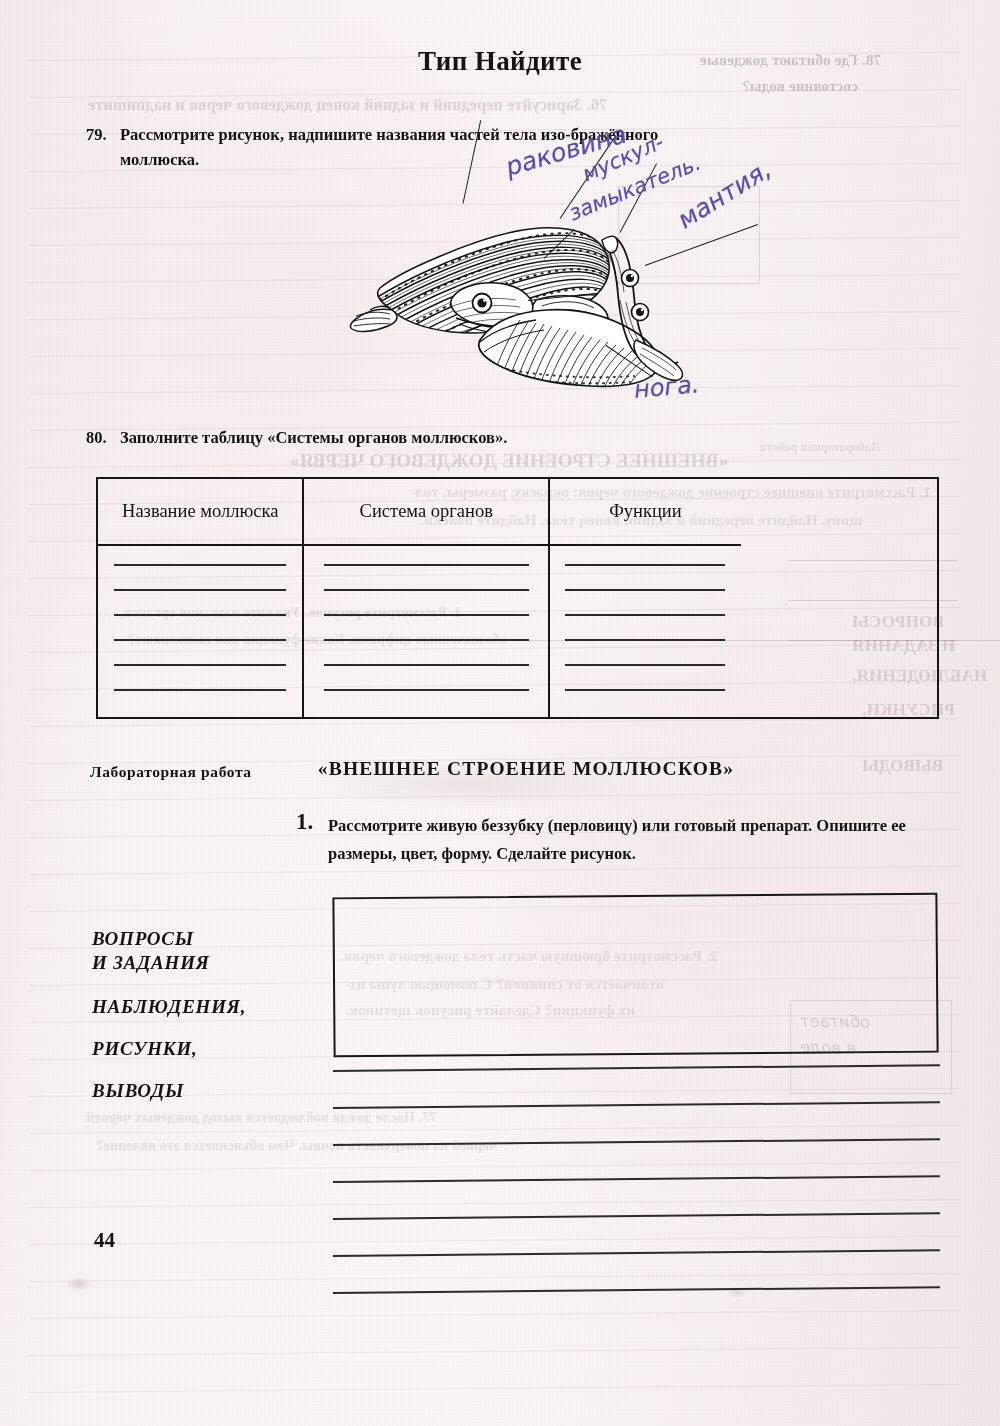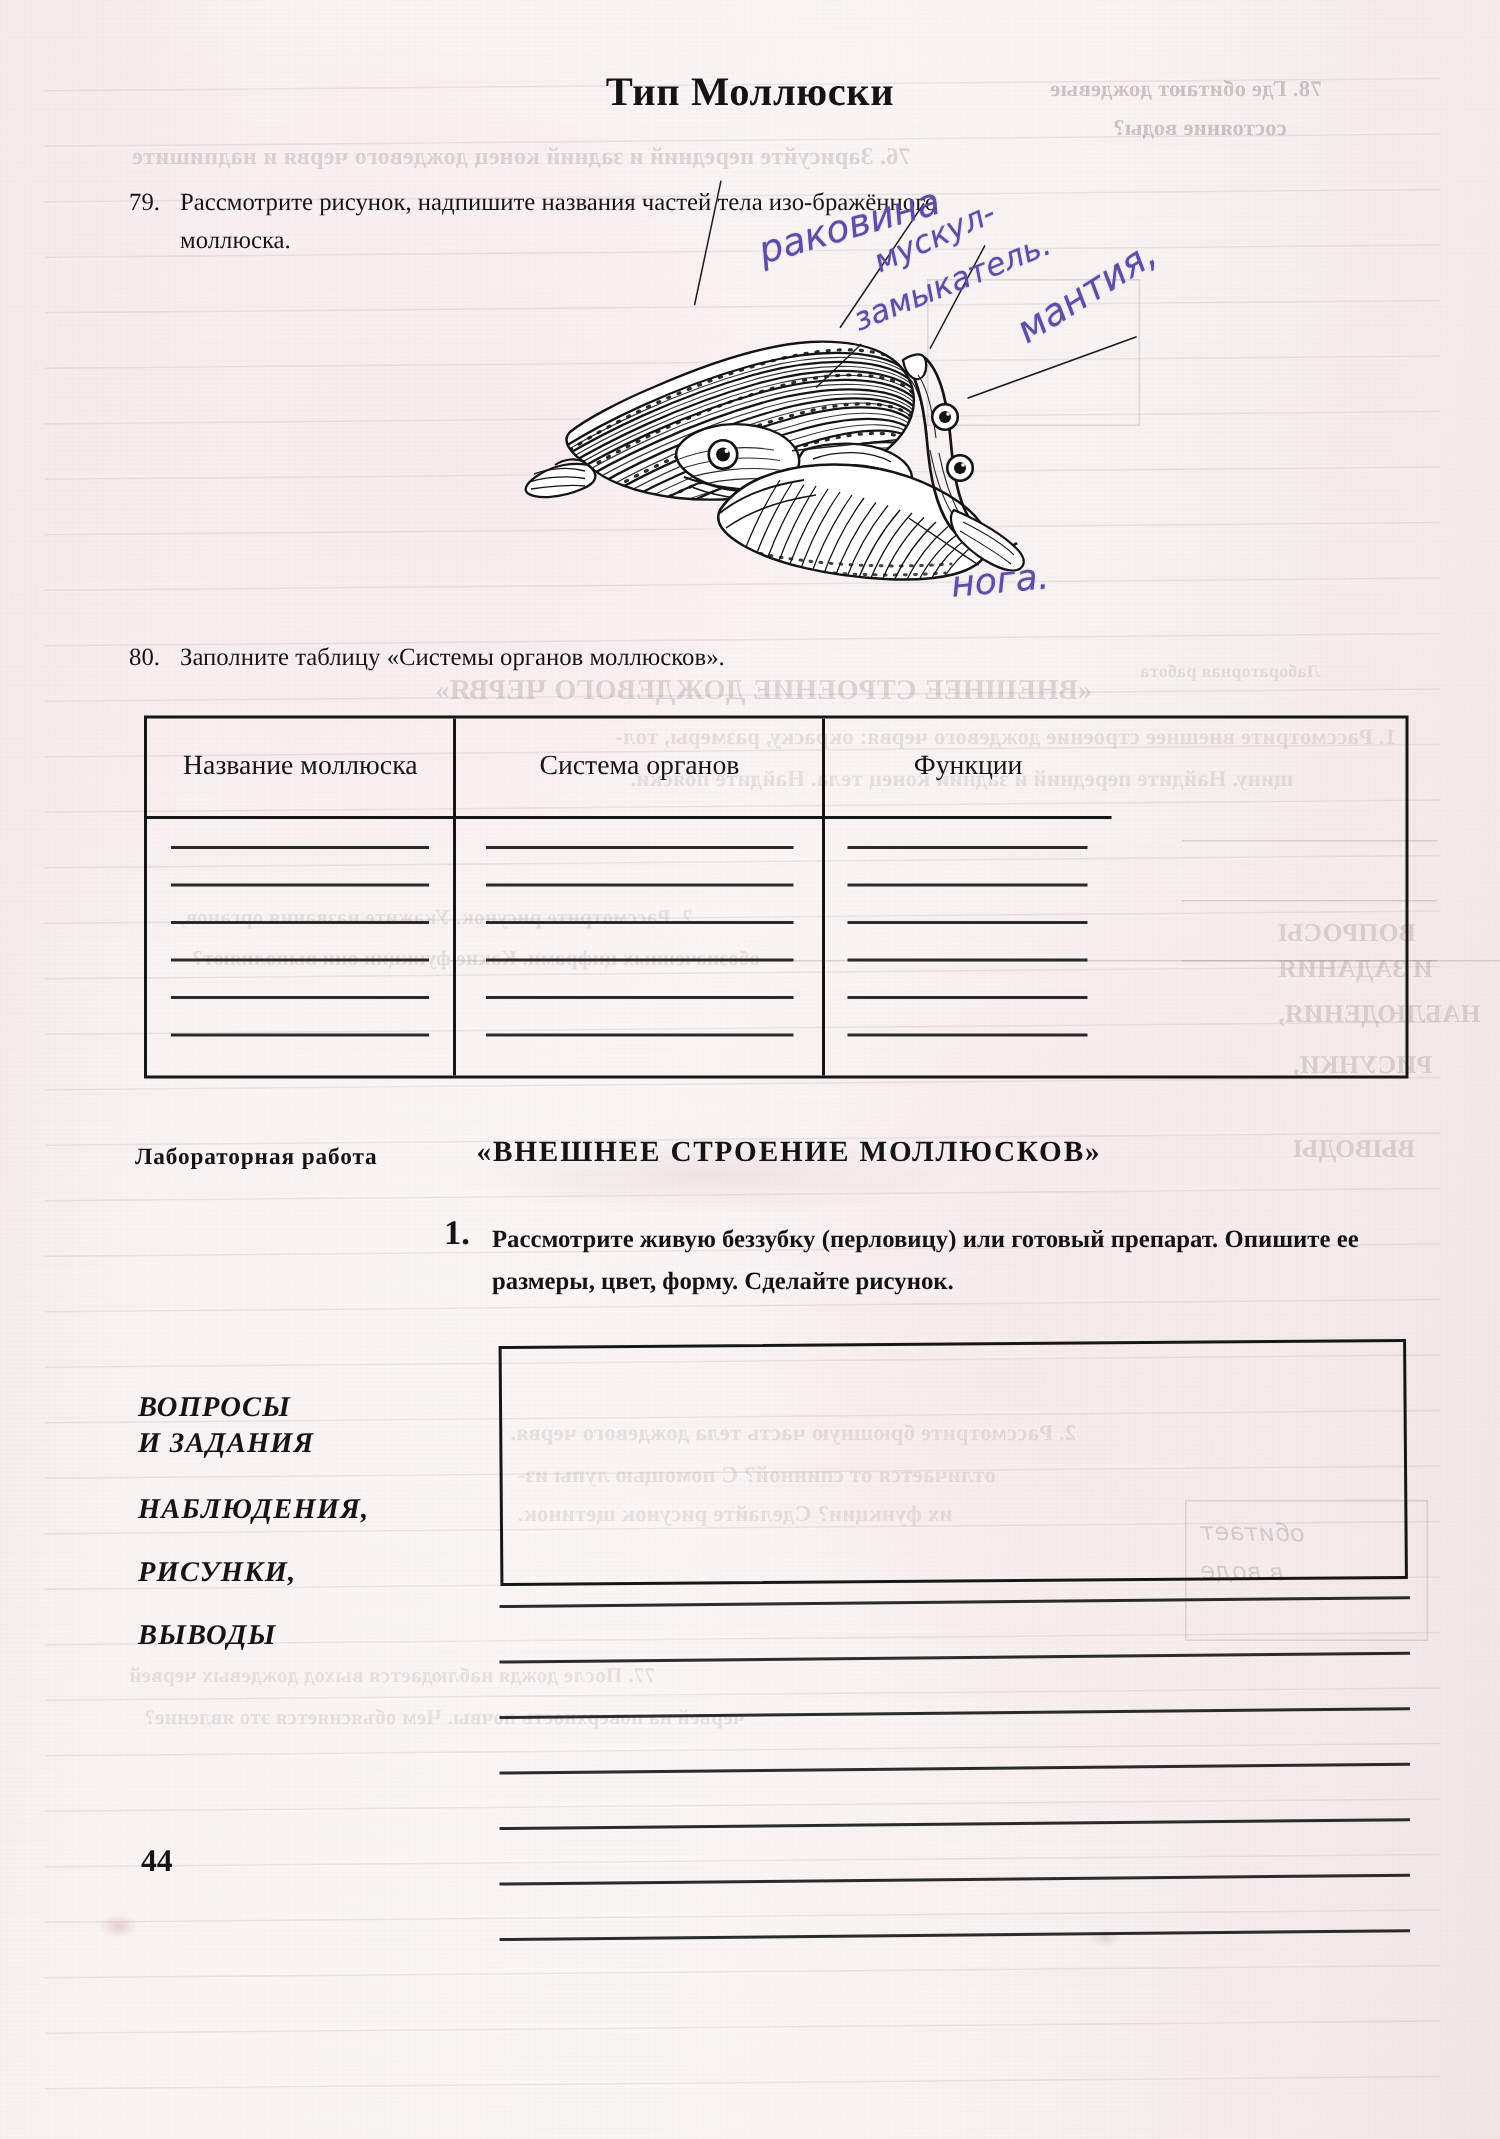--- a/index.html
+++ b/index.html
@@ -94,21 +94,21 @@
   .title {
     position: absolute; left: 0; top: 46px; width: 100%;
     text-align: center;
     font-size: 27px;
     font-weight: 700;
     letter-spacing: .4px;
   }
 
   .task {
     position: absolute;
-    font-weight: 400;
+    font-weight: 700;
     font-size: 16.5px;
     line-height: 25px;
   }
   .task-79 { left: 86px; top: 122px; width: 600px; }
   .task-79 .num { position: absolute; left: 0; top: 0; }
   .task-79 .body { display: block; padding-left: 34px; }
   .task-80 { left: 86px; top: 425px; width: 720px; }
   .task-80 .num { position: absolute; left: 0; top: 0; }
   .task-80 .body { display: block; padding-left: 34px; }
 
@@ -320,21 +320,21 @@
     <div class="bleed-line" style="left:788px; top:640px; width:170px;"></div>
     <div class="bleed-line" style="left:300px; top:640px; width:840px;"></div>
     <span class="bleed hand" style="left:800px; top:1012px; font-size:16px;">обитает</span>
     <span class="bleed hand" style="left:800px; top:1038px; font-size:16px;">в воде</span>
   </div>
 
   <div class="smudge smudge-a"></div>
   <div class="smudge smudge-b"></div>
   <div class="smudge smudge-c"></div>
 
-  <div class="title">Тип Моллюски</div>
+  <div class="title">Тип Найдите</div>
 
   <div class="task task-79">
     <span class="num">79.</span>
     <span class="body">Рассмотрите рисунок, надпишите названия частей тела изо-бражённого моллюска.</span>
   </div>
 
   <div class="figure">
     <svg viewBox="0 0 380 215" preserveAspectRatio="none" aria-hidden="true">
       <defs>
         <clipPath id="shellClip">

